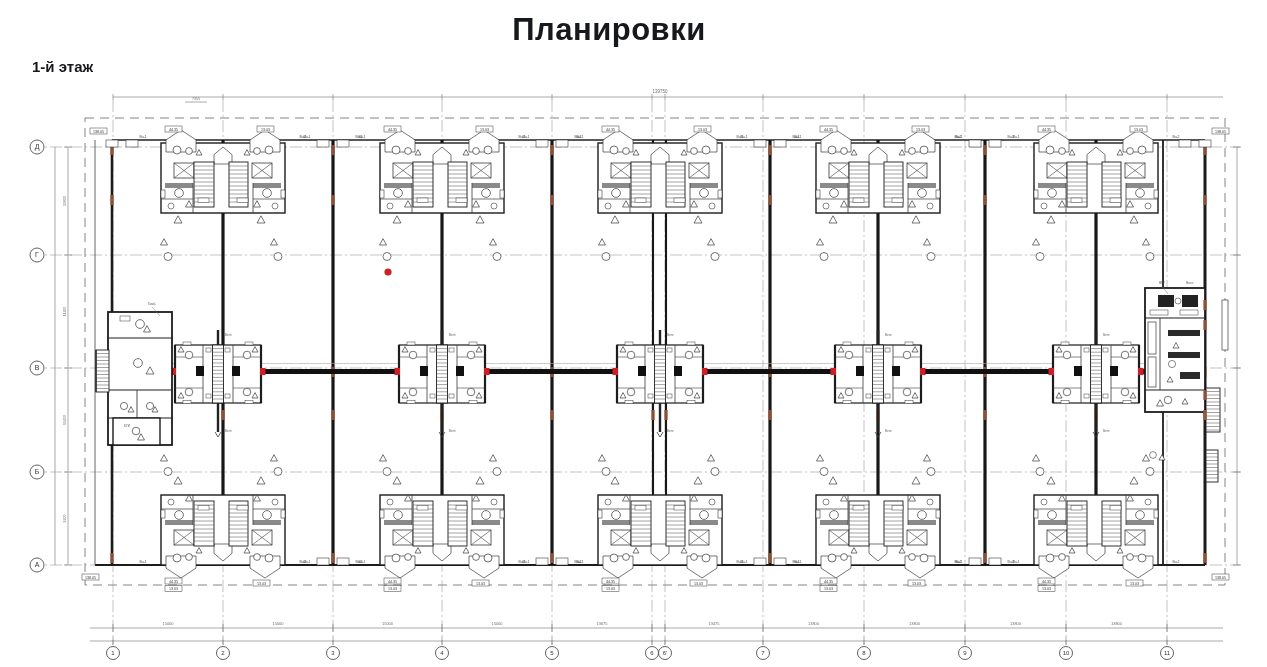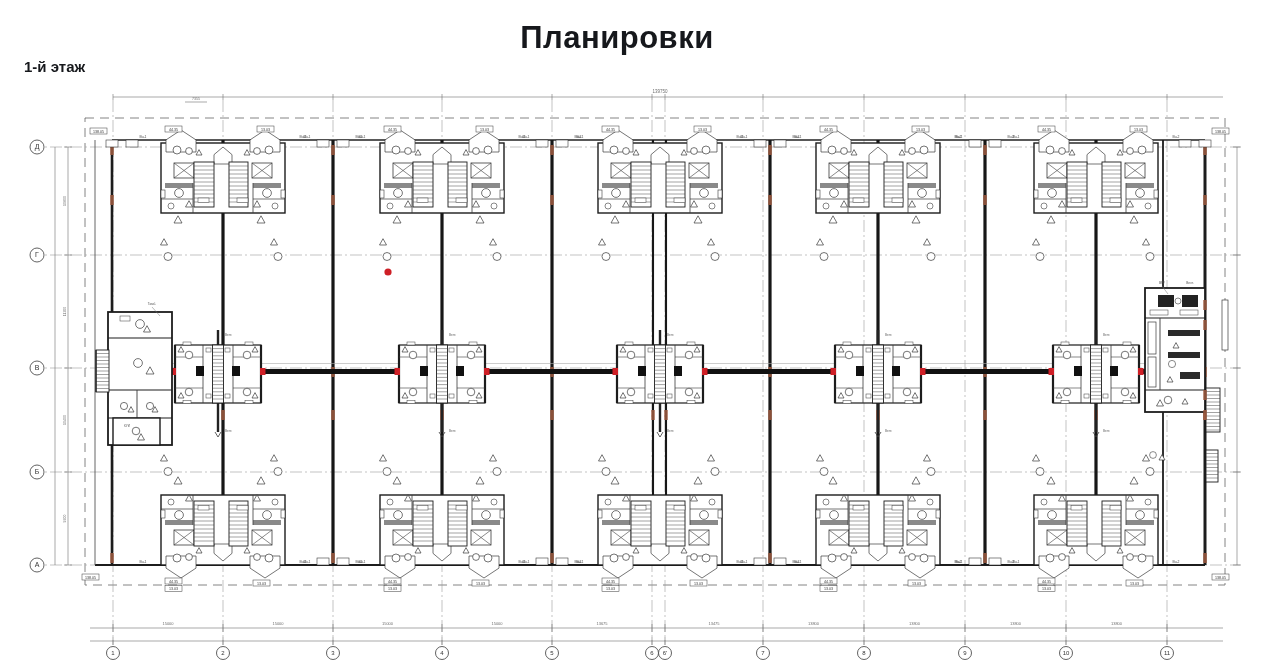--- a/index.html
+++ b/index.html
@@ -1,20 +1,20 @@
 <!DOCTYPE html>
 <html><head>
 <meta charset="utf-8">
 <style>
   html,body{margin:0;padding:0;background:#ffffff;}
   .page{position:relative;width:1267px;height:667px;background:#fff;overflow:hidden;
         font-family:"Liberation Sans",sans-serif;}
-  .title{position:absolute;top:8px;left:0;width:1210px;text-align:center;margin:12px;
+  .title{position:absolute;top:8px;left:0;width:1210px;text-align:center;margin:4px;
          font-size:31px;font-weight:700;color:#16181c;letter-spacing:.5px;}
-  .floor-label{position:absolute;top:58px;left:24px;font-size:15px;font-weight:700;color:#16181c;}
+  .floor-label{position:absolute;top:58px;left:32px;font-size:15px;font-weight:700;color:#16181c;}
   svg{position:absolute;top:0;left:0;}
   text{font-family:"Liberation Sans",sans-serif;}
 </style>
 </head>
 <body>
 
 <div class="page">
   <h1 class="title">Планировки</h1>
   <div class="floor-label">1-й этаж</div>
   <svg id="plan" width="1267" height="667" viewBox="0 0 1267 667">

